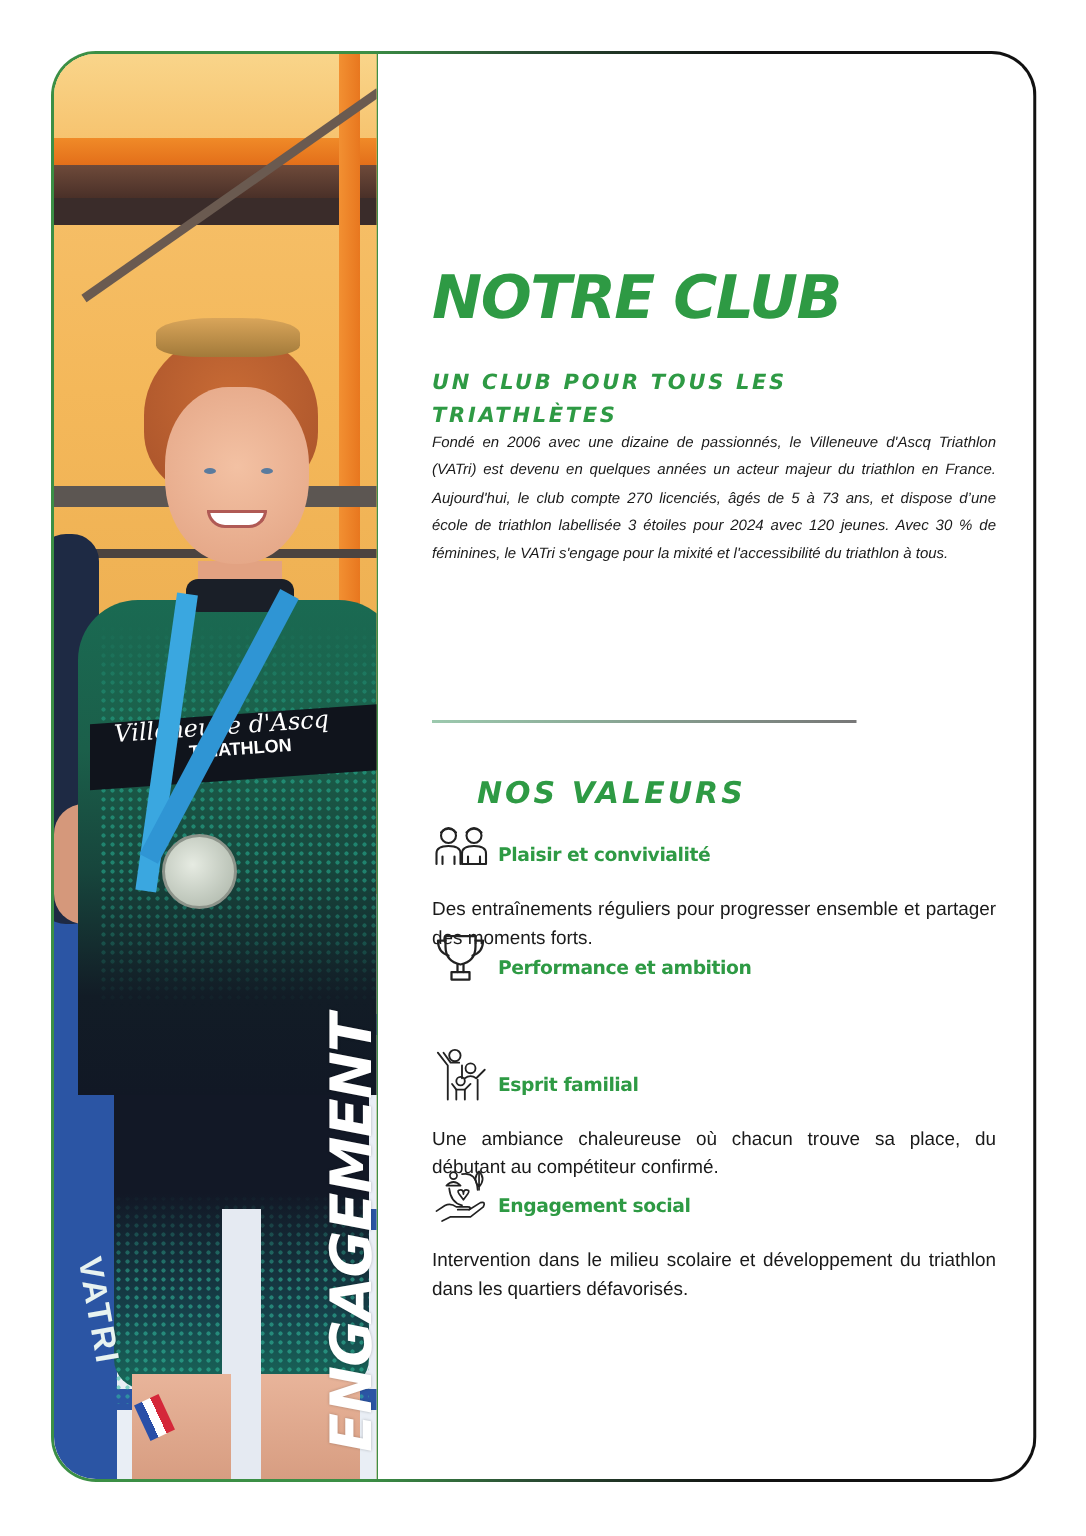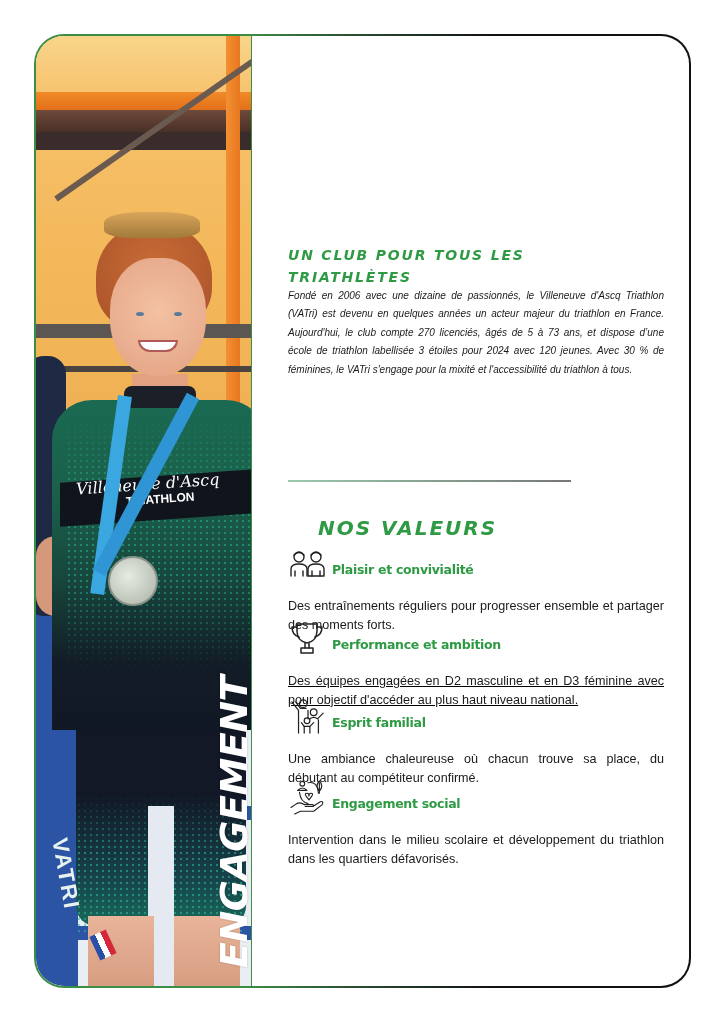--- a/index.html
+++ b/index.html
@@ -175,20 +175,21 @@
     <div class="layer ph-eye" style="left:138px;top:276px;"></div>
     <div class="layer ph-smile"></div>
     <div class="layer ph-glasses"></div>
 
     <div class="vertical-word">
       <span>ENGAGEMENT</span>
     </div>
   </div>
 
   <div class="content">
+    <h1 class="title">NOTRE CLUB</h1>
     <h2 class="subtitle">UN CLUB POUR TOUS LES TRIATHLÈTES</h2>
     <p class="intro">Fondé en 2006 avec une dizaine de passionnés, le Villeneuve d'Ascq Triathlon (VATri) est devenu en quelques années un acteur majeur du triathlon en France. Aujourd'hui, le club compte 270 licenciés, âgés de 5 à 73 ans, et dispose d’une école de triathlon labellisée 3 étoiles pour 2024 avec 120 jeunes. Avec 30 % de féminines, le VATri s'engage pour la mixité et l'accessibilité du triathlon à tous.</p>
     <div class="divider"></div>
 
     <h3 class="values-title">NOS VALEURS</h3>
 
     <div class="value v1">
       <div class="head">
         <span class="icon">
           <svg viewBox="0 0 40 30" fill="none" stroke="#222" stroke-width="1.4" stroke-linecap="round" stroke-linejoin="round">
@@ -213,21 +214,20 @@
           <svg viewBox="0 0 40 34" fill="none" stroke="#222" stroke-width="1.5" stroke-linecap="round" stroke-linejoin="round">
             <path d="M9 3 H29 V10 Q29 20 19 22 Q9 20 9 10 Z"></path>
             <path d="M9 6 H4 Q4 14 11 16"></path>
             <path d="M29 6 H34 Q34 14 27 16"></path>
             <path d="M17 22 V27 M21 22 V27"></path>
             <rect x="13" y="27" width="12" height="5"></rect>
           </svg>
         </span>
         <span class="vname">Performance et ambition</span>
       </div>
-      <p class="desc">Des équipes engagées en D2 masculine et en D3 féminine avec pour objectif d'accéder au plus haut niveau national.</p>
     </div>
 
     <div class="value v3">
       <div class="head">
         <span class="icon">
           <svg viewBox="0 0 40 38" fill="none" stroke="#222" stroke-width="1.3" stroke-linecap="round" stroke-linejoin="round">
             <circle cx="15" cy="6" r="4"></circle>
             <path d="M3 4 L10 13 V37 M20 13 V22"></path>
             <path d="M7 4 L12 11 H18"></path>
             <circle cx="26" cy="15" r="3.5"></circle>

